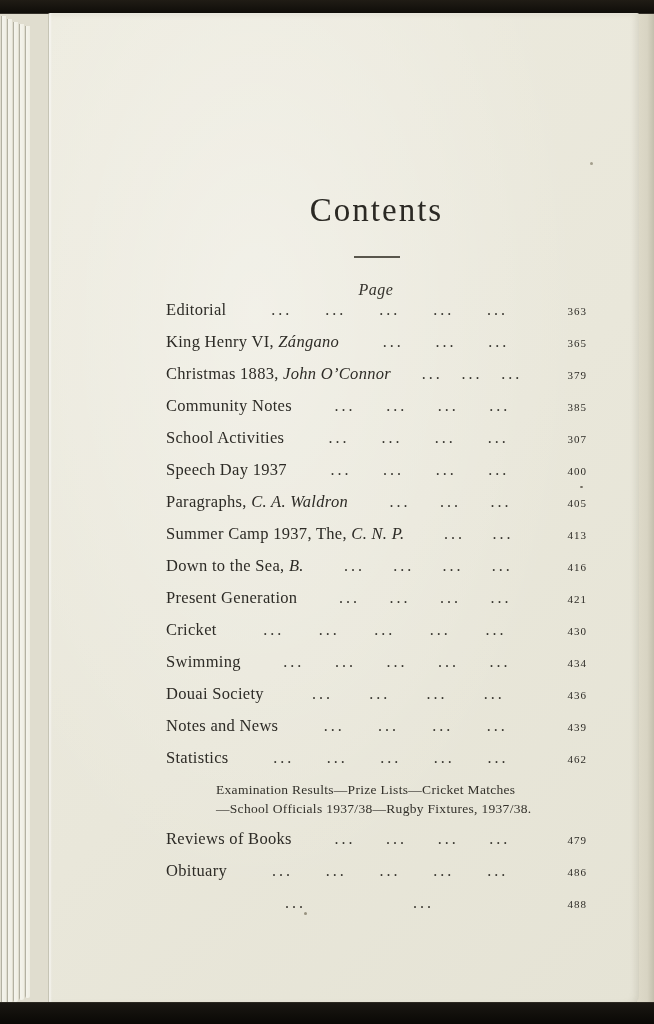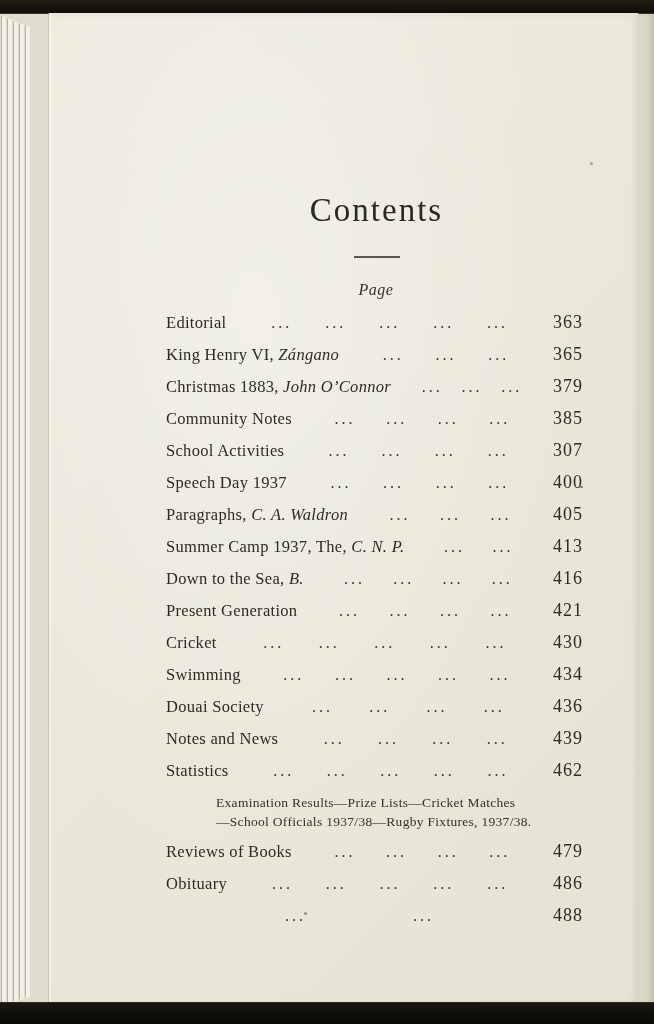--- a/index.html
+++ b/index.html
@@ -58,34 +58,34 @@
   }
   .rule{
     width:46px;height:0;border-top:2px solid #59564c;
     margin:27px auto 0 auto;
   }
   .col-header{
     margin-top:21px;text-align:center;
     font-style:italic;font-size:16px;line-height:21px;letter-spacing:.5px;
     padding-right:1px;color:#34322c;
   }
-  .rows{margin-top:14px;}
+  .rows{margin-top:1px;}
   .toc-row{
     display:flex;align-items:baseline;
     height:17px;line-height:17px;margin-bottom:15px;
     font-size:16.5px;letter-spacing:.3px;white-space:nowrap;
   }
   .lbl{flex:0 0 auto;}
   .lbl .it{font-style:italic;}
   .dots{
     flex:1 1 auto;display:flex;justify-content:space-evenly;align-items:baseline;
     padding:0 8px 0 12px;overflow:hidden;
   }
   .dg{letter-spacing:3px;font-size:16px;color:#3a3831;}
-  .pagenum{flex:0 0 38px;text-align:center;font-size:18px;letter-spacing:1px;}
+  .pagenum{flex:0 0 38px;text-align:right;font-size:11px;letter-spacing:1px;}
   .subnote{
     margin:-1px 0 12px 50px;
     font-size:13.5px;line-height:19px;letter-spacing:.3px;color:#33312b;
   }
   
   .speck{position:absolute;border-radius:50%;}
   .speck.s1{left:590px;top:162px;width:3px;height:3px;background:#98927f;opacity:.85;}
   .speck.s2{left:580px;top:486px;width:3px;height:2px;background:#6b675c;}
   .speck.s3{left:304px;top:912px;width:3px;height:3px;background:#8e8875;opacity:.9;}
 </style>

